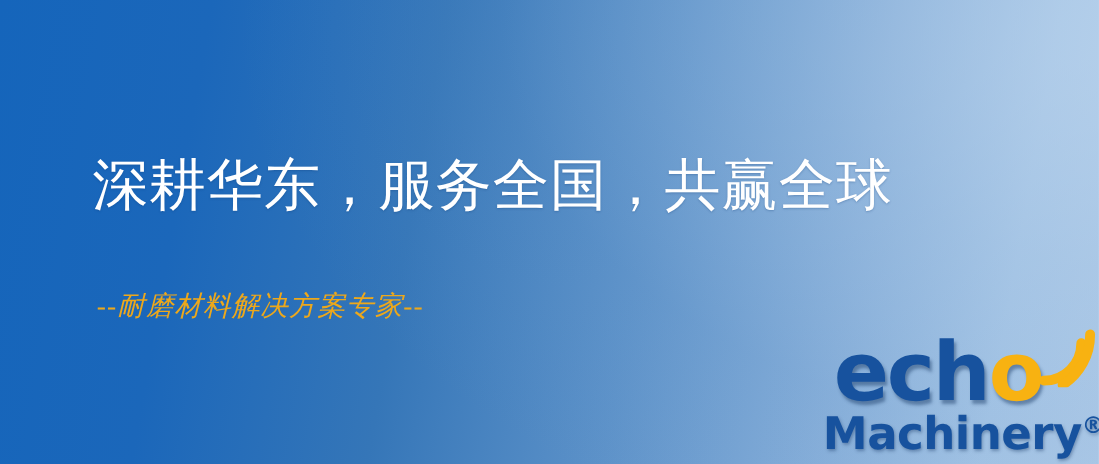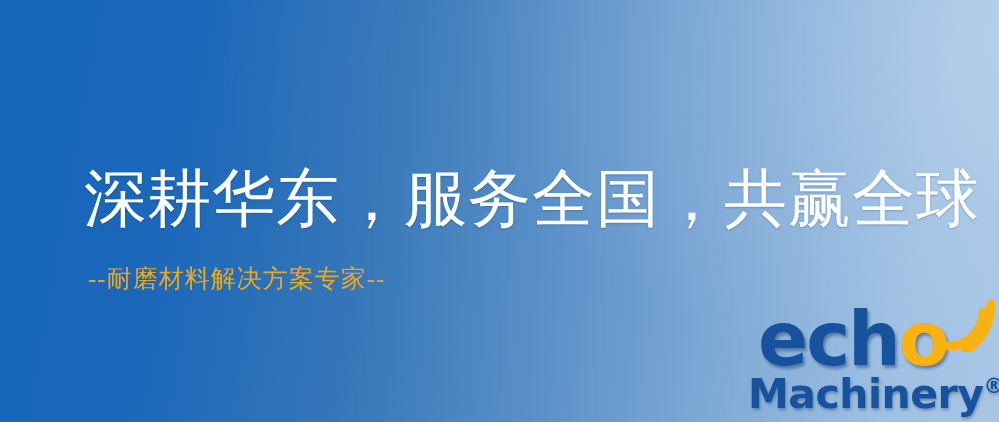--- a/index.html
+++ b/index.html
@@ -36,41 +36,42 @@
         rgba(190, 214, 238, 0.62) 0%,
         rgba(170, 200, 230, 0.30) 30%,
         rgba(120, 165, 210, 0.10) 52%,
         rgba(20, 95, 180, 0.00) 72%);
     pointer-events: none;
   }
 
   .headline {
     position: absolute;
     left: 84px;
-    top: 168px;
+    top: 144px;
     font-family: "Liberation Serif", "DejaVu Serif", serif;
-    font-size: 63px;
+    font-size: 51px;
     line-height: 1.0;
     color: #ffffff;
     letter-spacing: 1px;
     white-space: nowrap;
     text-shadow: 0 1px 2px rgba(10, 55, 110, 0.28);
     text-align: center;
   }
 
   .subhead {
     position: absolute;
     left: 88px;
     top: 266px;
     font-family: "Liberation Serif", "DejaVu Serif", serif;
     font-size: 25px;
     line-height: 1.0;
     color: #eda81b;
     letter-spacing: 1px;
     white-space: nowrap;
+    font-style: italic;
   }
 
   
   .logo {
     position: absolute;
     left: 744px;
     top: 300px;
     width: 255px;
     height: 122px;
   }

